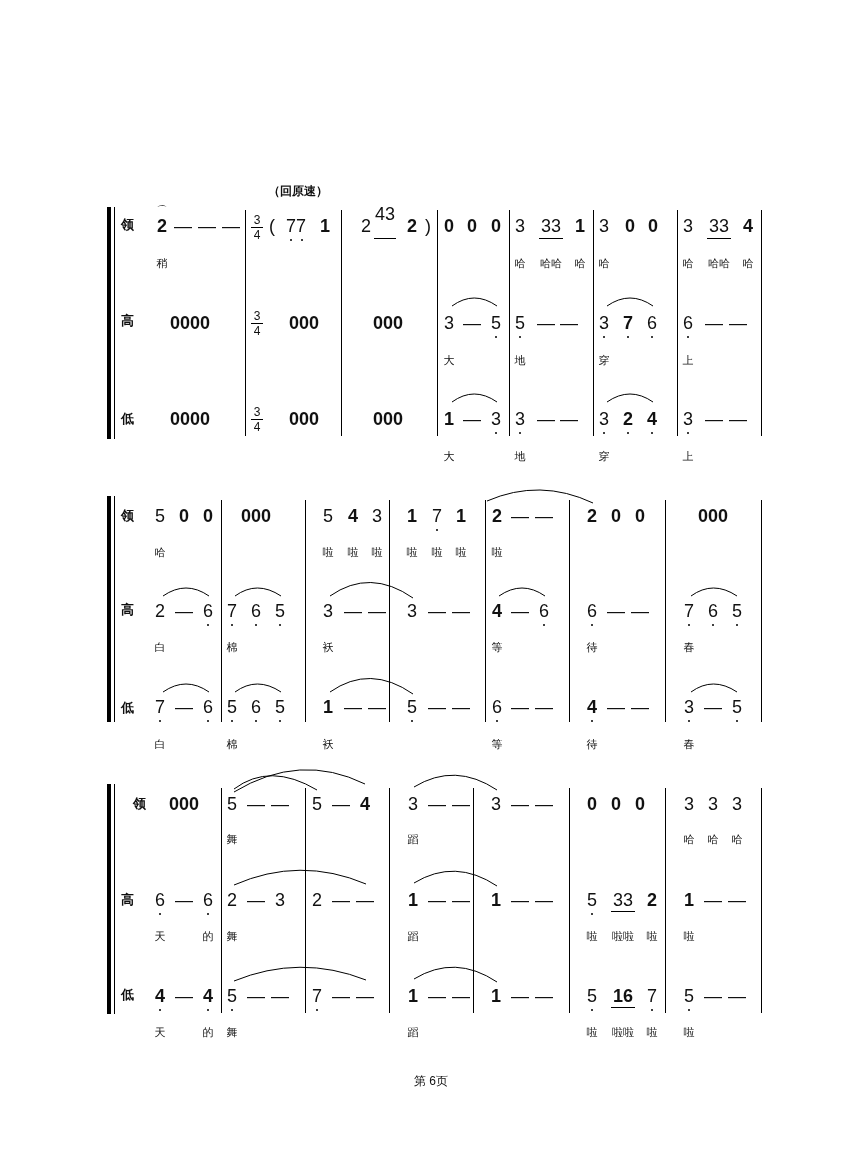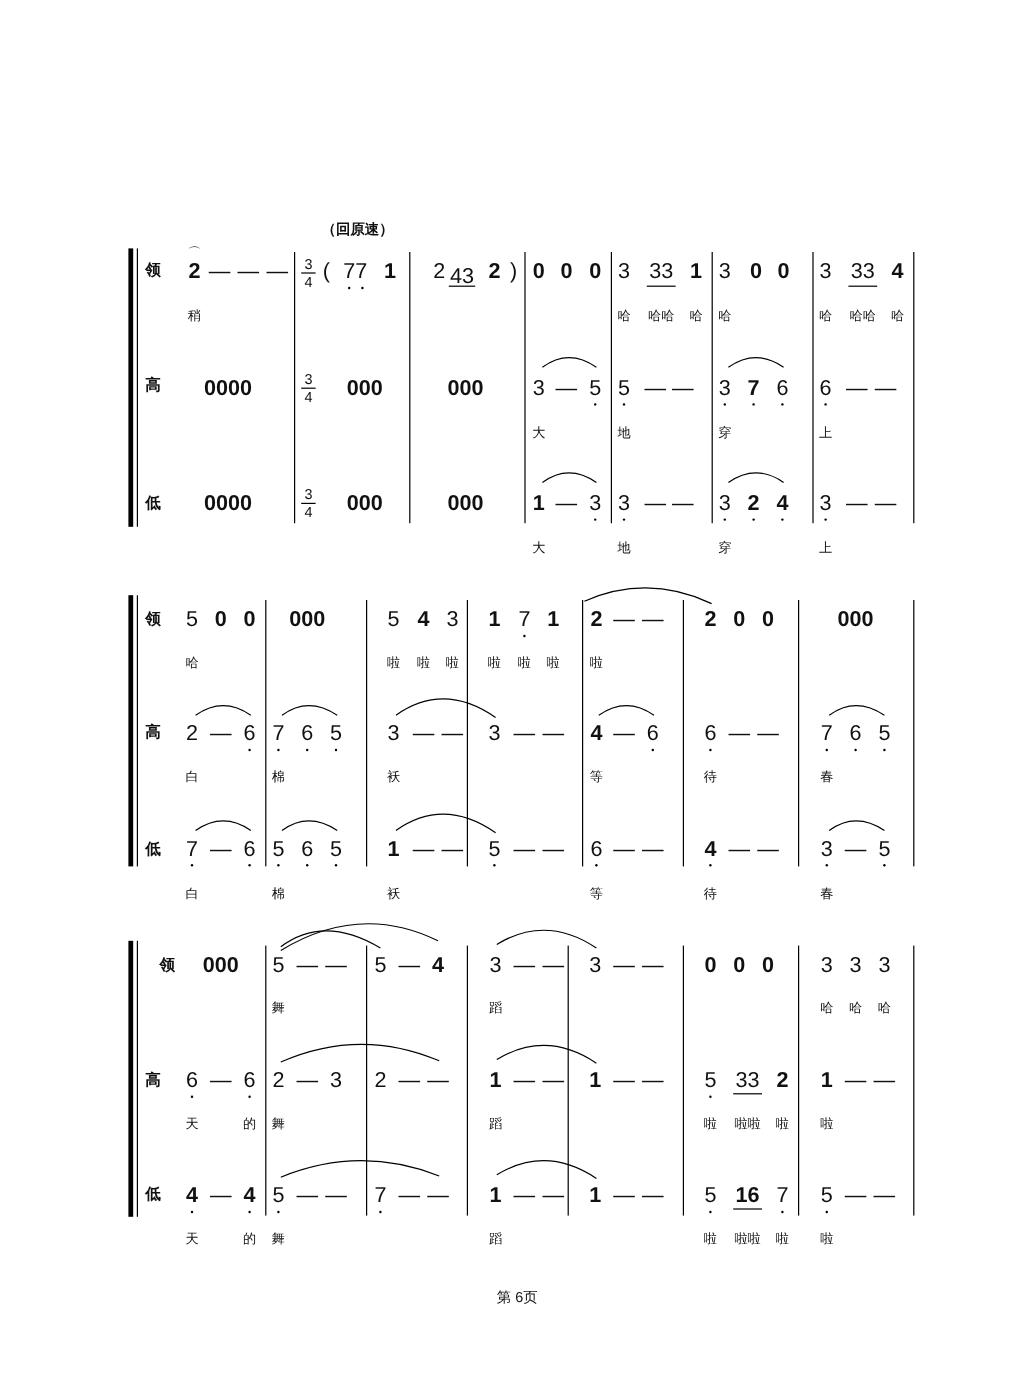--- a/index.html
+++ b/index.html
@@ -51,21 +51,21 @@
       <div>3</div>
       <div class="line"></div>
       <div>4</div>
     </div>
   <div class="note thin" style="left:272px;top:216px;">(</div>
   <div class="note thin" style="left:296px;top:216px;">77</div>
   <div class="dot" style="left:291px;top:239px;"></div>
   <div class="dot" style="left:302px;top:239px;"></div>
   <div class="note" style="left:325px;top:216px;">1</div>
   <div class="note thin" style="left:366px;top:216px;">2</div>
-  <div class="note thin" style="left:385px;top:220px;">43</div>
+  <div class="note thin" style="left:385px;top:204px;">43</div>
   <div class="uline" style="left:374px;top:238px;width:22px;"></div>
   <div class="note" style="left:412px;top:216px;">2</div>
   <div class="note thin" style="left:428px;top:216px;">)</div>
   <div class="note" style="left:449px;top:216px;">0</div>
   <div class="note" style="left:472px;top:216px;">0</div>
   <div class="note" style="left:496px;top:216px;">0</div>
   <div class="note thin" style="left:520px;top:216px;">3</div>
   <div class="note thin" style="left:551px;top:216px;">33</div>
   <div class="uline" style="left:539px;top:238px;width:24px;"></div>
   <div class="note" style="left:580px;top:216px;">1</div>

